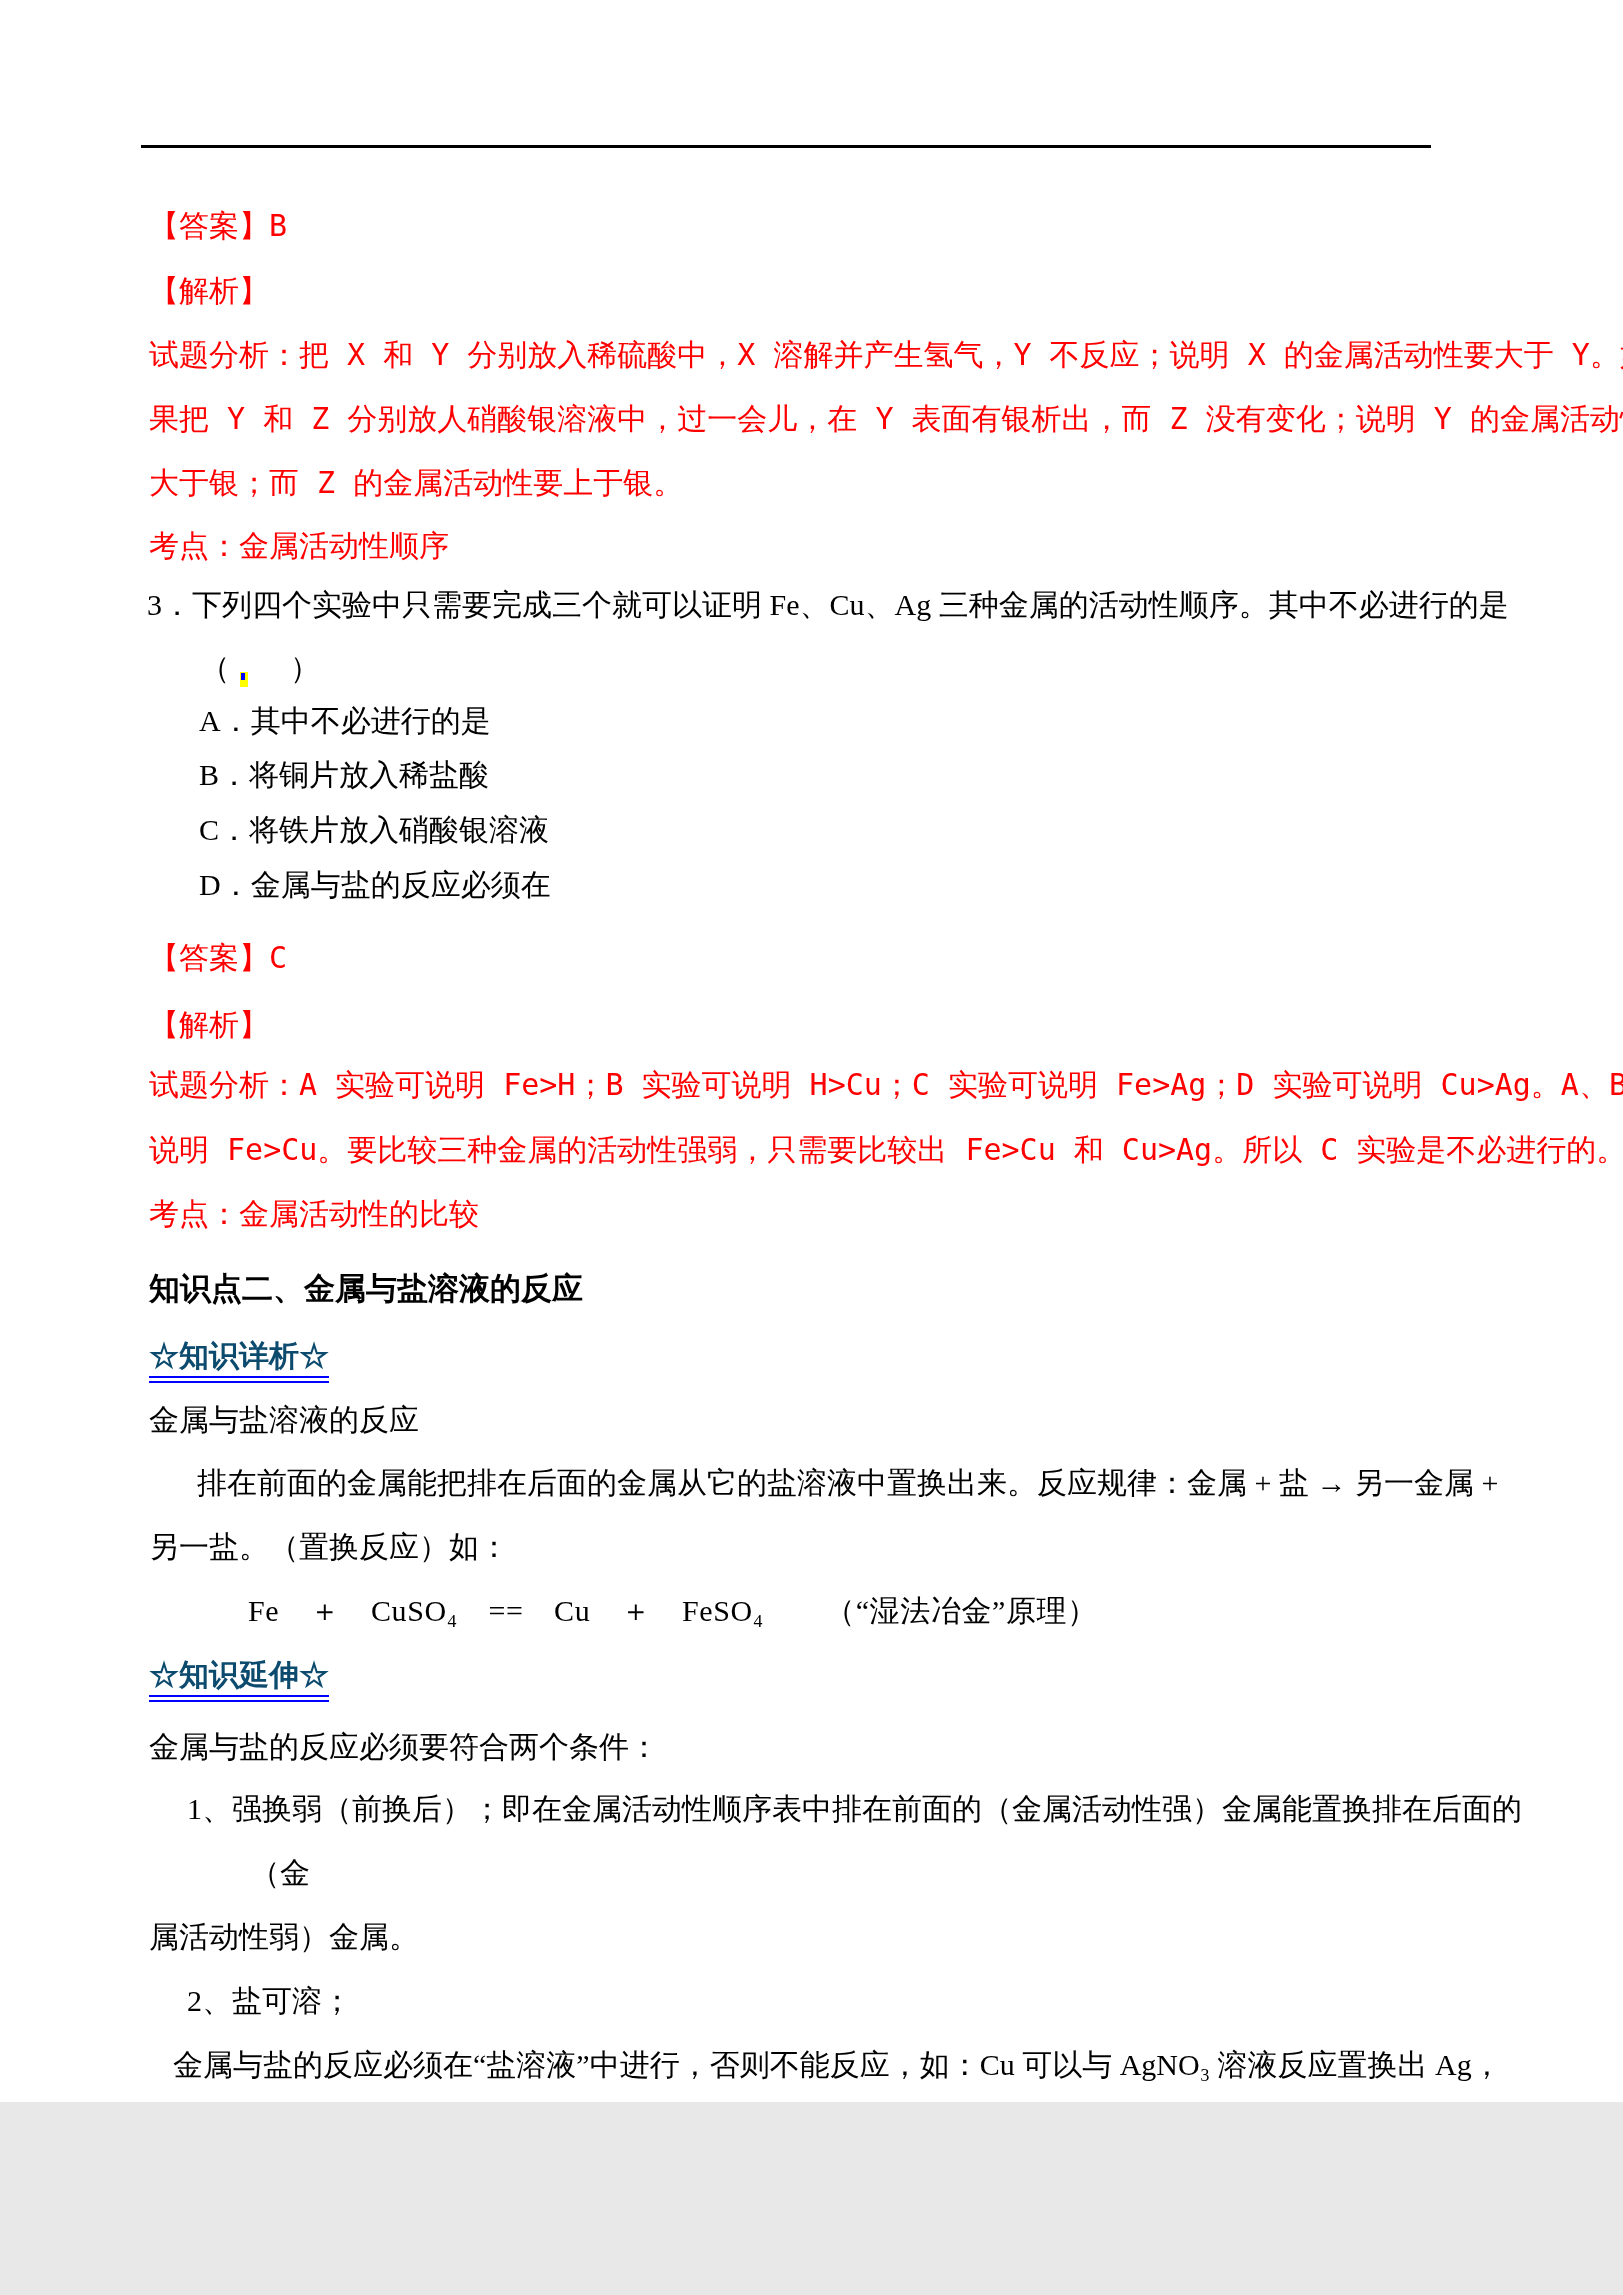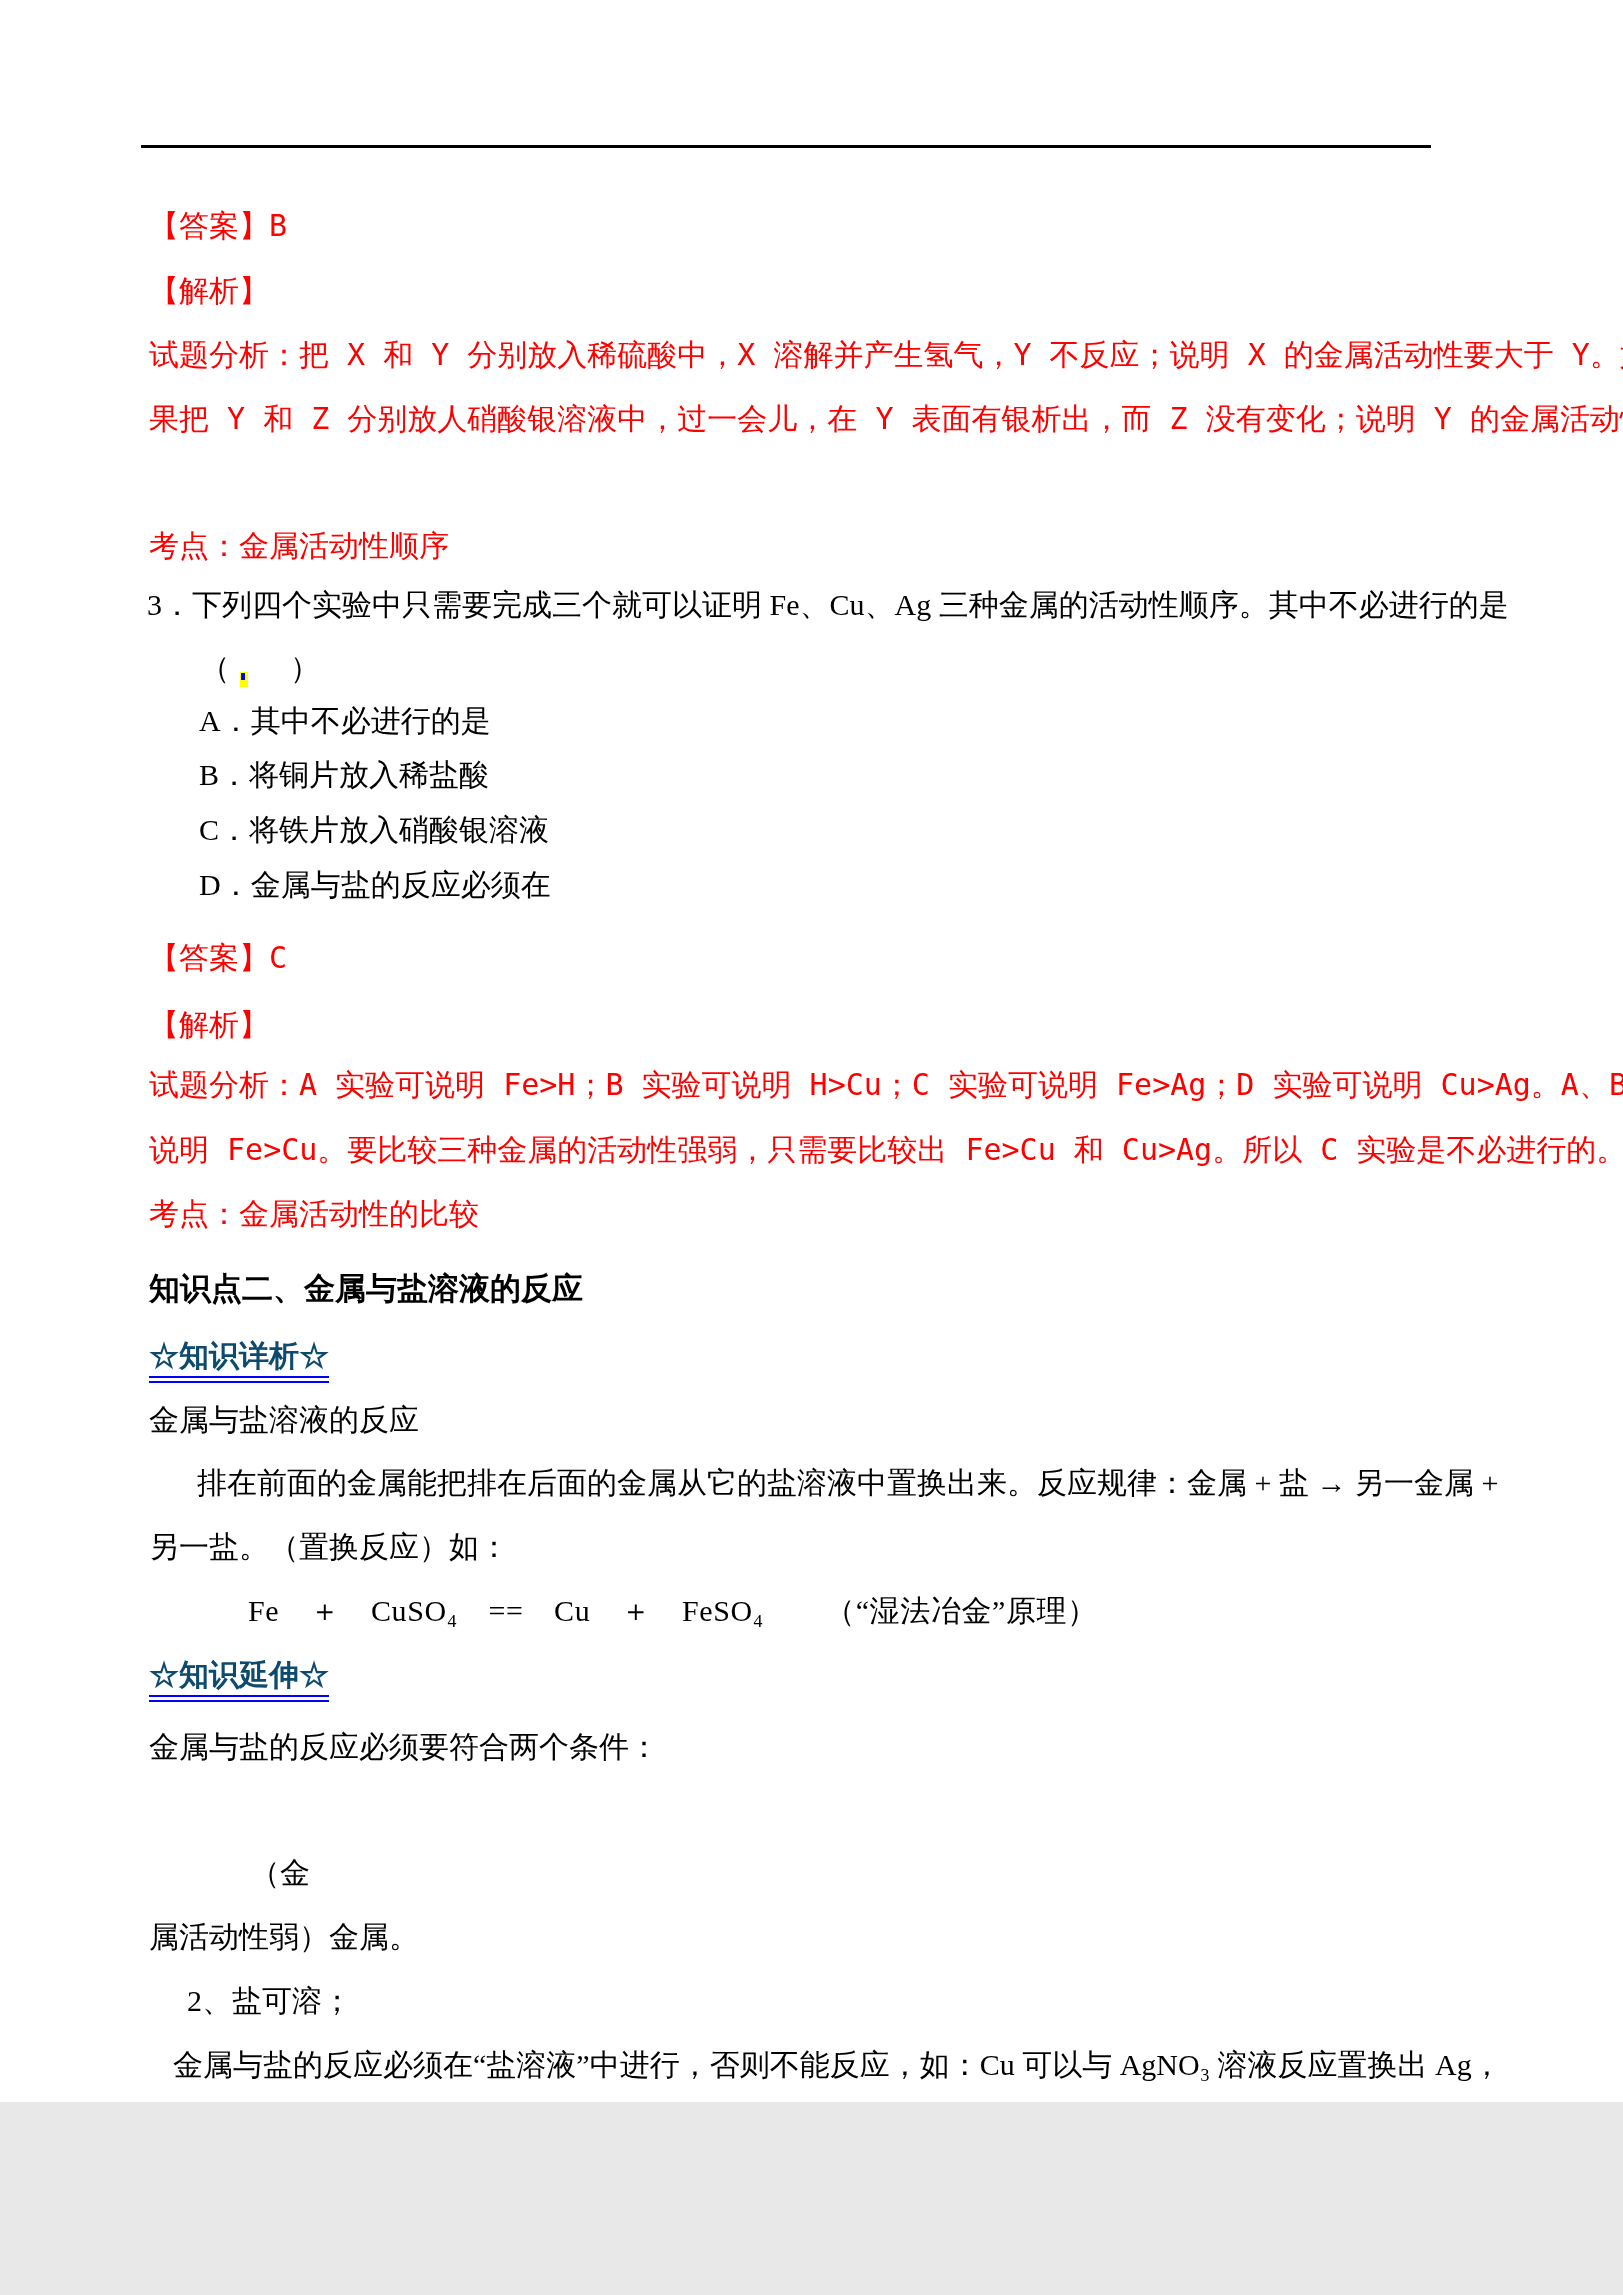--- a/index.html
+++ b/index.html
@@ -68,20 +68,21 @@
 <body>
 
 <div class="page">
 
   <div class="hr" style="left:141px;top:145px;width:1290px;height:2.8px;"></div>
 
   <div class="ln red" style="top:209px;">【答案】B</div>
   <div class="ln red" style="top:274px;">【解析】</div>
   <div class="ln red" style="top:338px;">试题分析：把 X 和 Y 分别放入稀硫酸中，X 溶解并产生氢气，Y 不反应；说明 X 的金属活动性要大于 Y。如</div>
   <div class="ln red" style="top:402px;">果把 Y 和 Z 分别放人硝酸银溶液中，过一会儿，在 Y 表面有银析出，而 Z 没有变化；说明 Y 的金属活动性要</div>
+  <div class="ln red" style="top:466px;">大于银；而 Z 的金属活动性要上于银。</div>
   <div class="ln red" style="top:529px;">考点：金属活动性顺序</div>
 
   <div class="ln black" style="top:588px;left:147px;">3．下列四个实验中只需要完成三个就可以证明 Fe、Cu、Ag 三种金属的活动性顺序。其中不必进行的是</div>
   <div class="ln black" style="top:651px;left:200px;">（　　）</div>
   <div class="artifact">
       <div class="artifact-blue"></div>
     </div>
   <div class="ln black" style="top:704px;left:199px;">A．其中不必进行的是</div>
   <div class="ln black" style="top:758px;left:199px;">B．将铜片放入稀盐酸</div>
   <div class="ln black" style="top:813px;left:199px;">C．将铁片放入硝酸银溶液</div>
@@ -98,20 +99,21 @@
   <div class="ln blue-h" style="top:1339px;"><span class="blue-underline">☆知识详析☆</span></div>
 
   <div class="ln black" style="top:1403px;text-align:center;">金属与盐溶液的反应</div>
   <div class="ln black" style="top:1466px;left:197px;">排在前面的金属能把排在后面的金属从它的盐溶液中置换出来。反应规律：金属 + 盐 → 另一金属 +</div>
   <div class="ln black" style="top:1530px;">另一盐。（置换反应）如：</div>
   <div class="ln black formula" style="top:1594px;left:248px;">Fe　＋　CuSO₄　==　Cu　＋　FeSO₄　　（“湿法冶金”原理）</div>
 
   <div class="ln blue-h" style="top:1658px;"><span class="blue-underline">☆知识延伸☆</span></div>
 
   <div class="ln black" style="top:1730px;">金属与盐的反应必须要符合两个条件：</div>
+  <div class="ln black" style="top:1792px;left:187px;">1、强换弱（前换后）；即在金属活动性顺序表中排在前面的（金属活动性强）金属能置换排在后面的</div>
   <div class="ln black" style="top:1856px;left:250px;">（金</div>
   <div class="ln black" style="top:1920px;">属活动性弱）金属。</div>
   <div class="ln black" style="top:1984px;left:187px;">2、盐可溶；</div>
   <div class="ln black" style="top:2048px;left:173px;">金属与盐的反应必须在“盐溶液”中进行，否则不能反应，如：Cu 可以与 AgNO₃ 溶液反应置换出 Ag，</div>
 
   <div class="ln black pagenum" style="top:2210px;">1</div>
 
 </div>
 
 

